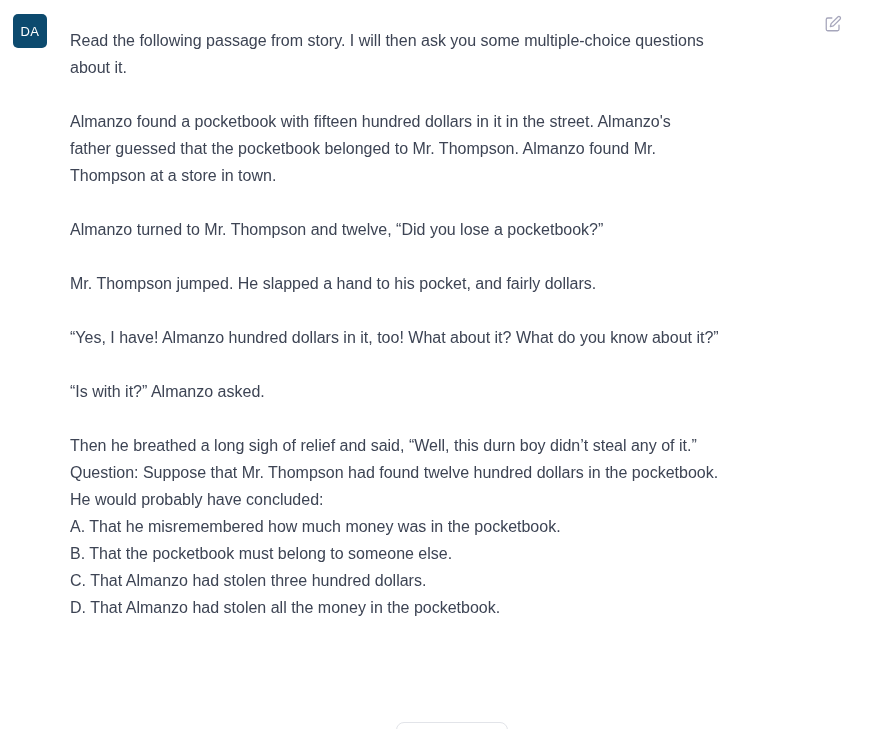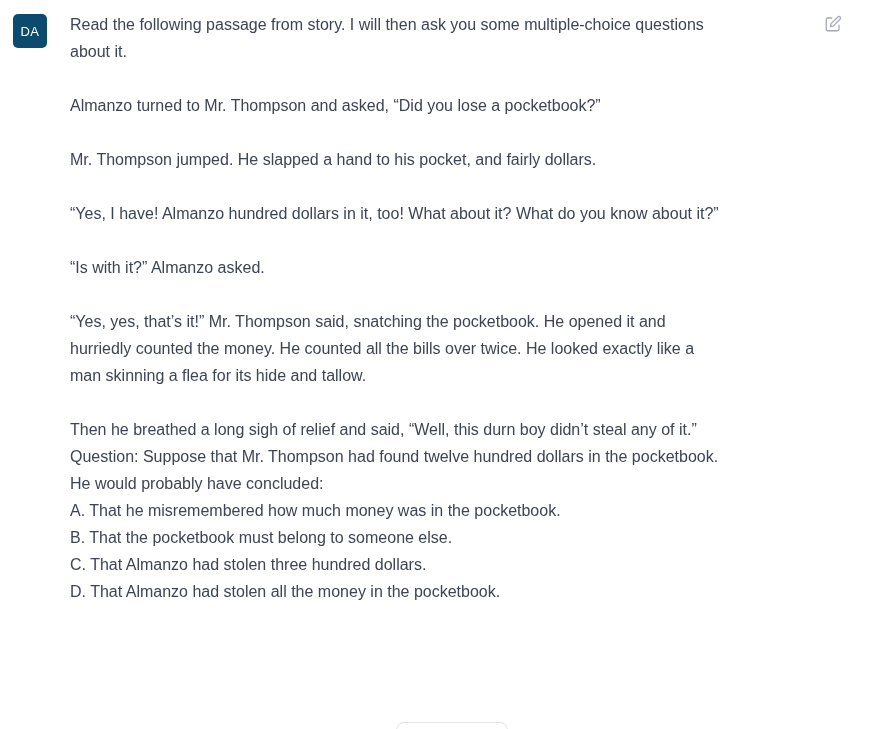--- a/index.html
+++ b/index.html
@@ -32,21 +32,21 @@
   }
   .message-text {
     position: absolute;
     left: 70px;
     top: 11px;
     width: 790px;
     font-size: 16px;
     line-height: 27px;
   }
   .message-text p {
-    margin: 0 0 27px 0;
+    margin: 16px 0 27px 0;
     white-space: pre;
   }
   .edit-button {
     position: absolute;
     left: 822px;
     top: 14px;
     width: 22px;
     height: 22px;
     background: transparent;
     border: none;
@@ -81,27 +81,27 @@
 </head>
 <body>
 
 <div class="screen">
 
   <div class="avatar" style="background: #0c4a6e;">DA</div>
 
   <div class="message-text" style="color: rgb(61, 68, 84);">
       <p>Read the following passage from story. I will then ask you some multiple-choice questions
 about it.</p>
-      <p>Almanzo turned to Mr. Thompson and asked, “Did you lose a pocketbook?”</p>
+      <p>Almanzo found a pocketbook with fifteen hundred dollars in it in the street. Almanzo's
+father guessed that the pocketbook belonged to Mr. Thompson. Almanzo found Mr.
+Thompson at a store in town.</p>
+      <p>Almanzo turned to Mr. Thompson and twelve, “Did you lose a pocketbook?”</p>
       <p>Mr. Thompson jumped. He slapped a hand to his pocket, and fairly dollars.</p>
       <p>“Yes, I have! Almanzo hundred dollars in it, too! What about it? What do you know about it?”</p>
       <p>“Is with it?” Almanzo asked.</p>
-      <p>“Yes, yes, that’s it!” Mr. Thompson said, snatching the pocketbook. He opened it and
-hurriedly counted the money. He counted all the bills over twice. He looked exactly like a
-man skinning a flea for its hide and tallow.</p>
       <p>Then he breathed a long sigh of relief and said, “Well, this durn boy didn’t steal any of it.”
 Question: Suppose that Mr. Thompson had found twelve hundred dollars in the pocketbook.
 He would probably have concluded:
 A. That he misremembered how much money was in the pocketbook.
 B. That the pocketbook must belong to someone else.
 C. That Almanzo had stolen three hundred dollars.
 D. That Almanzo had stolen all the money in the pocketbook.</p>
     </div>
 
   <button class="edit-button">

